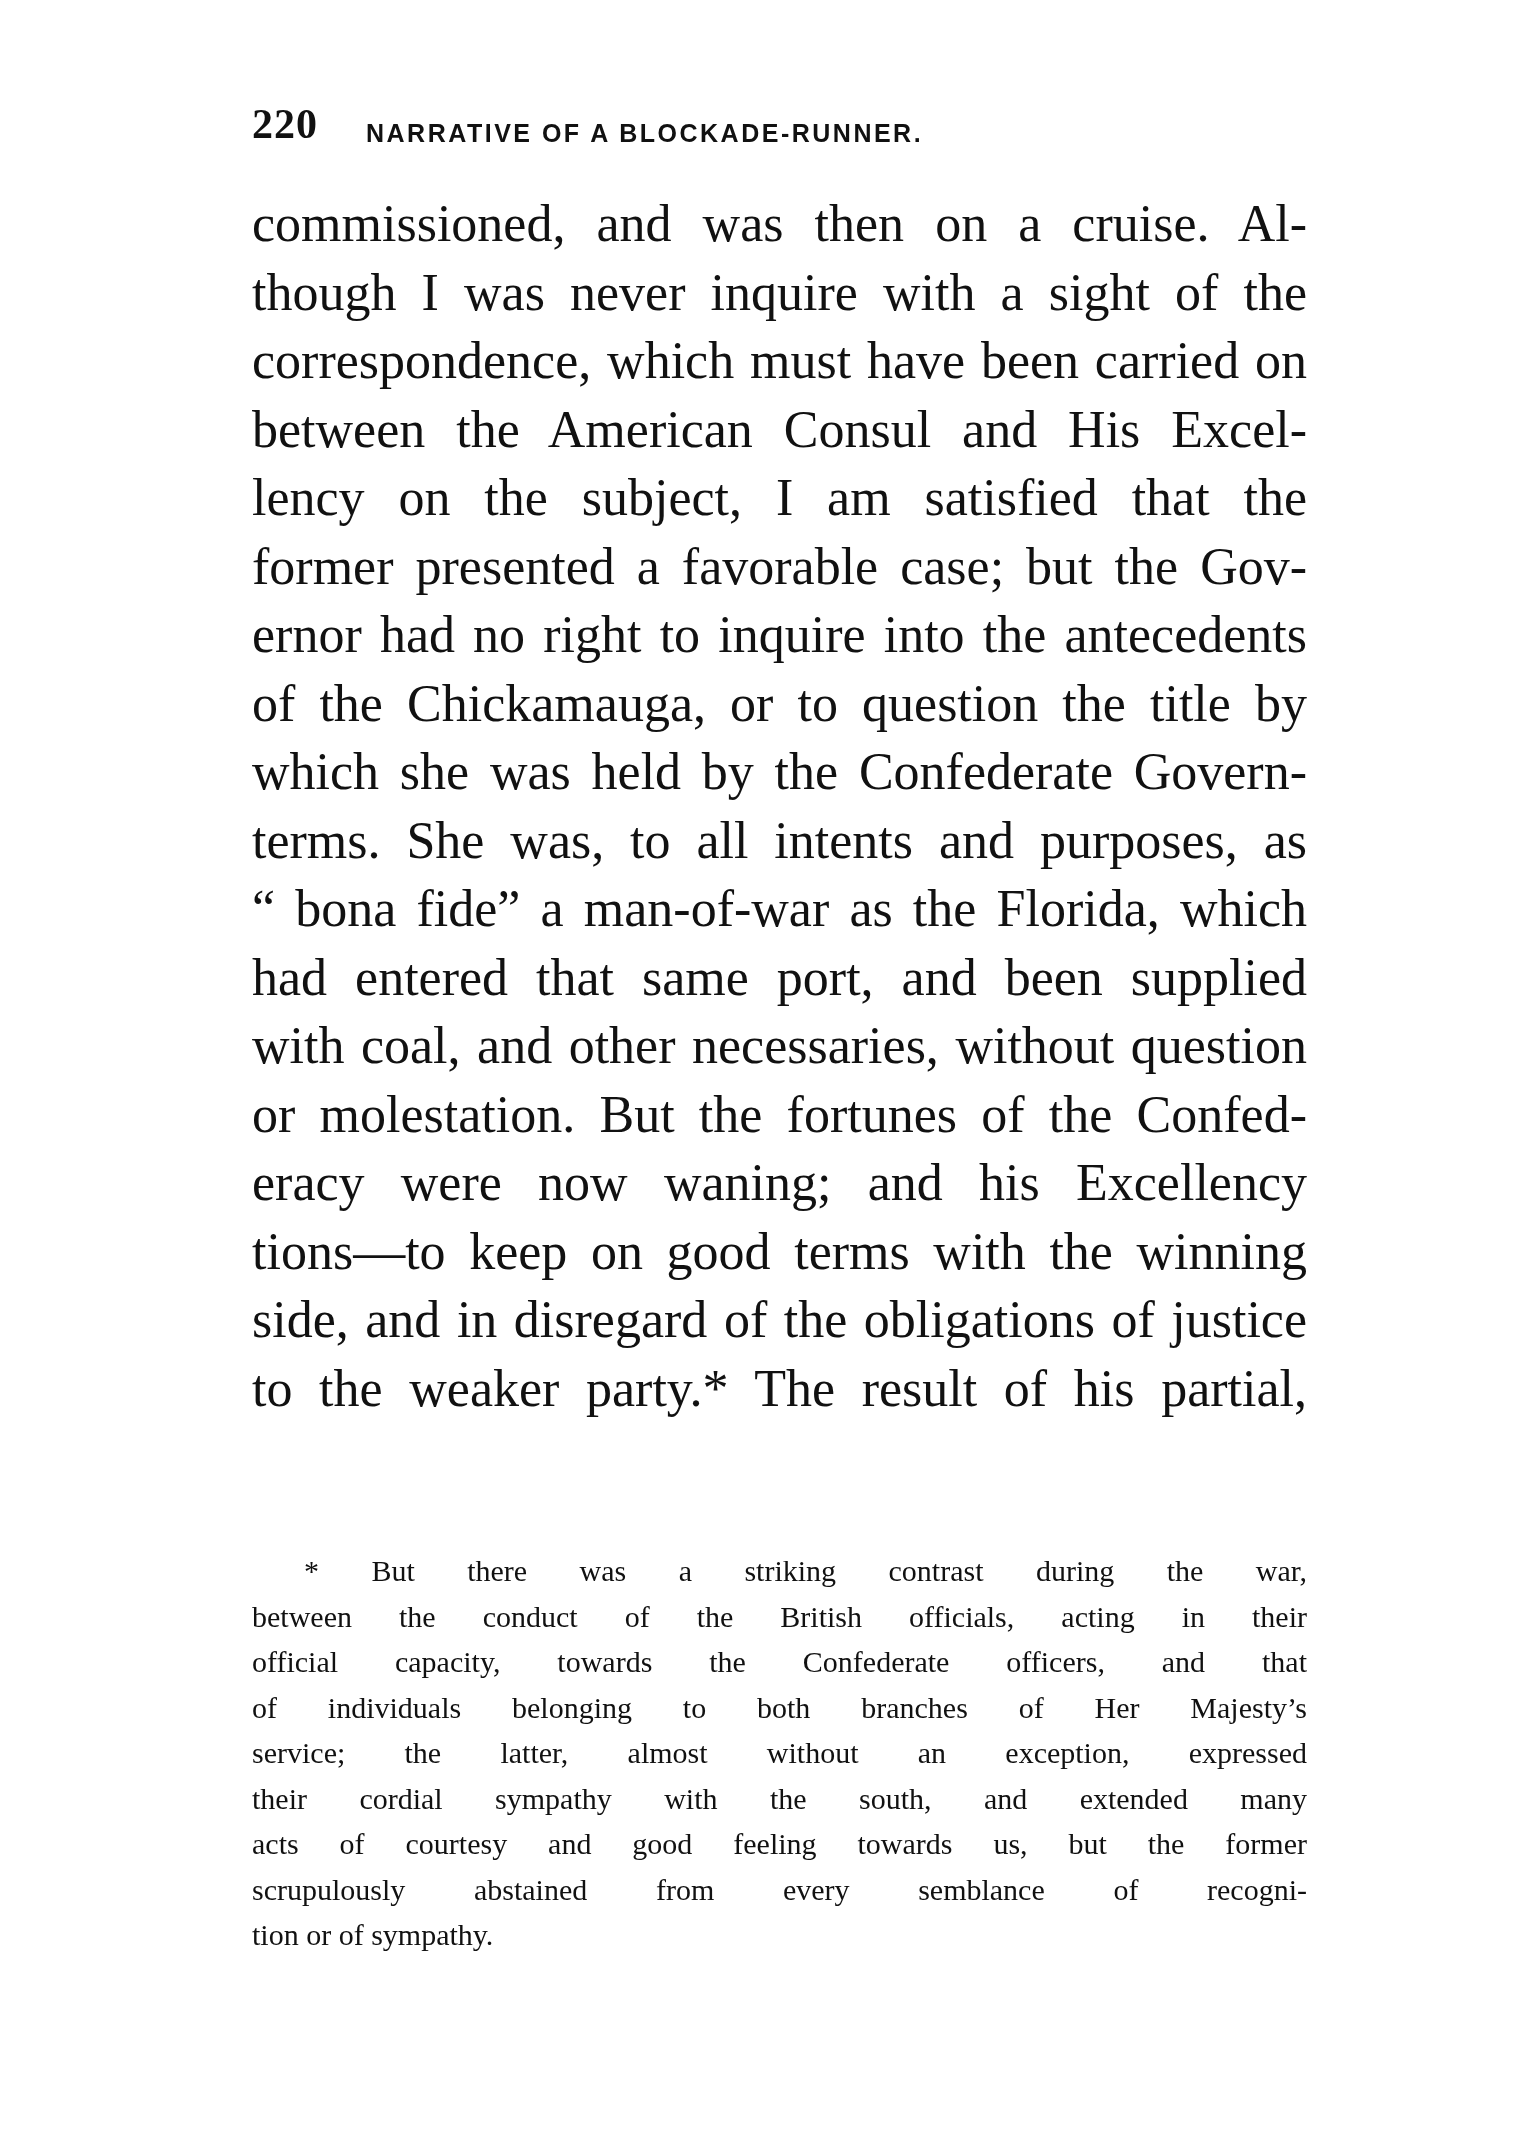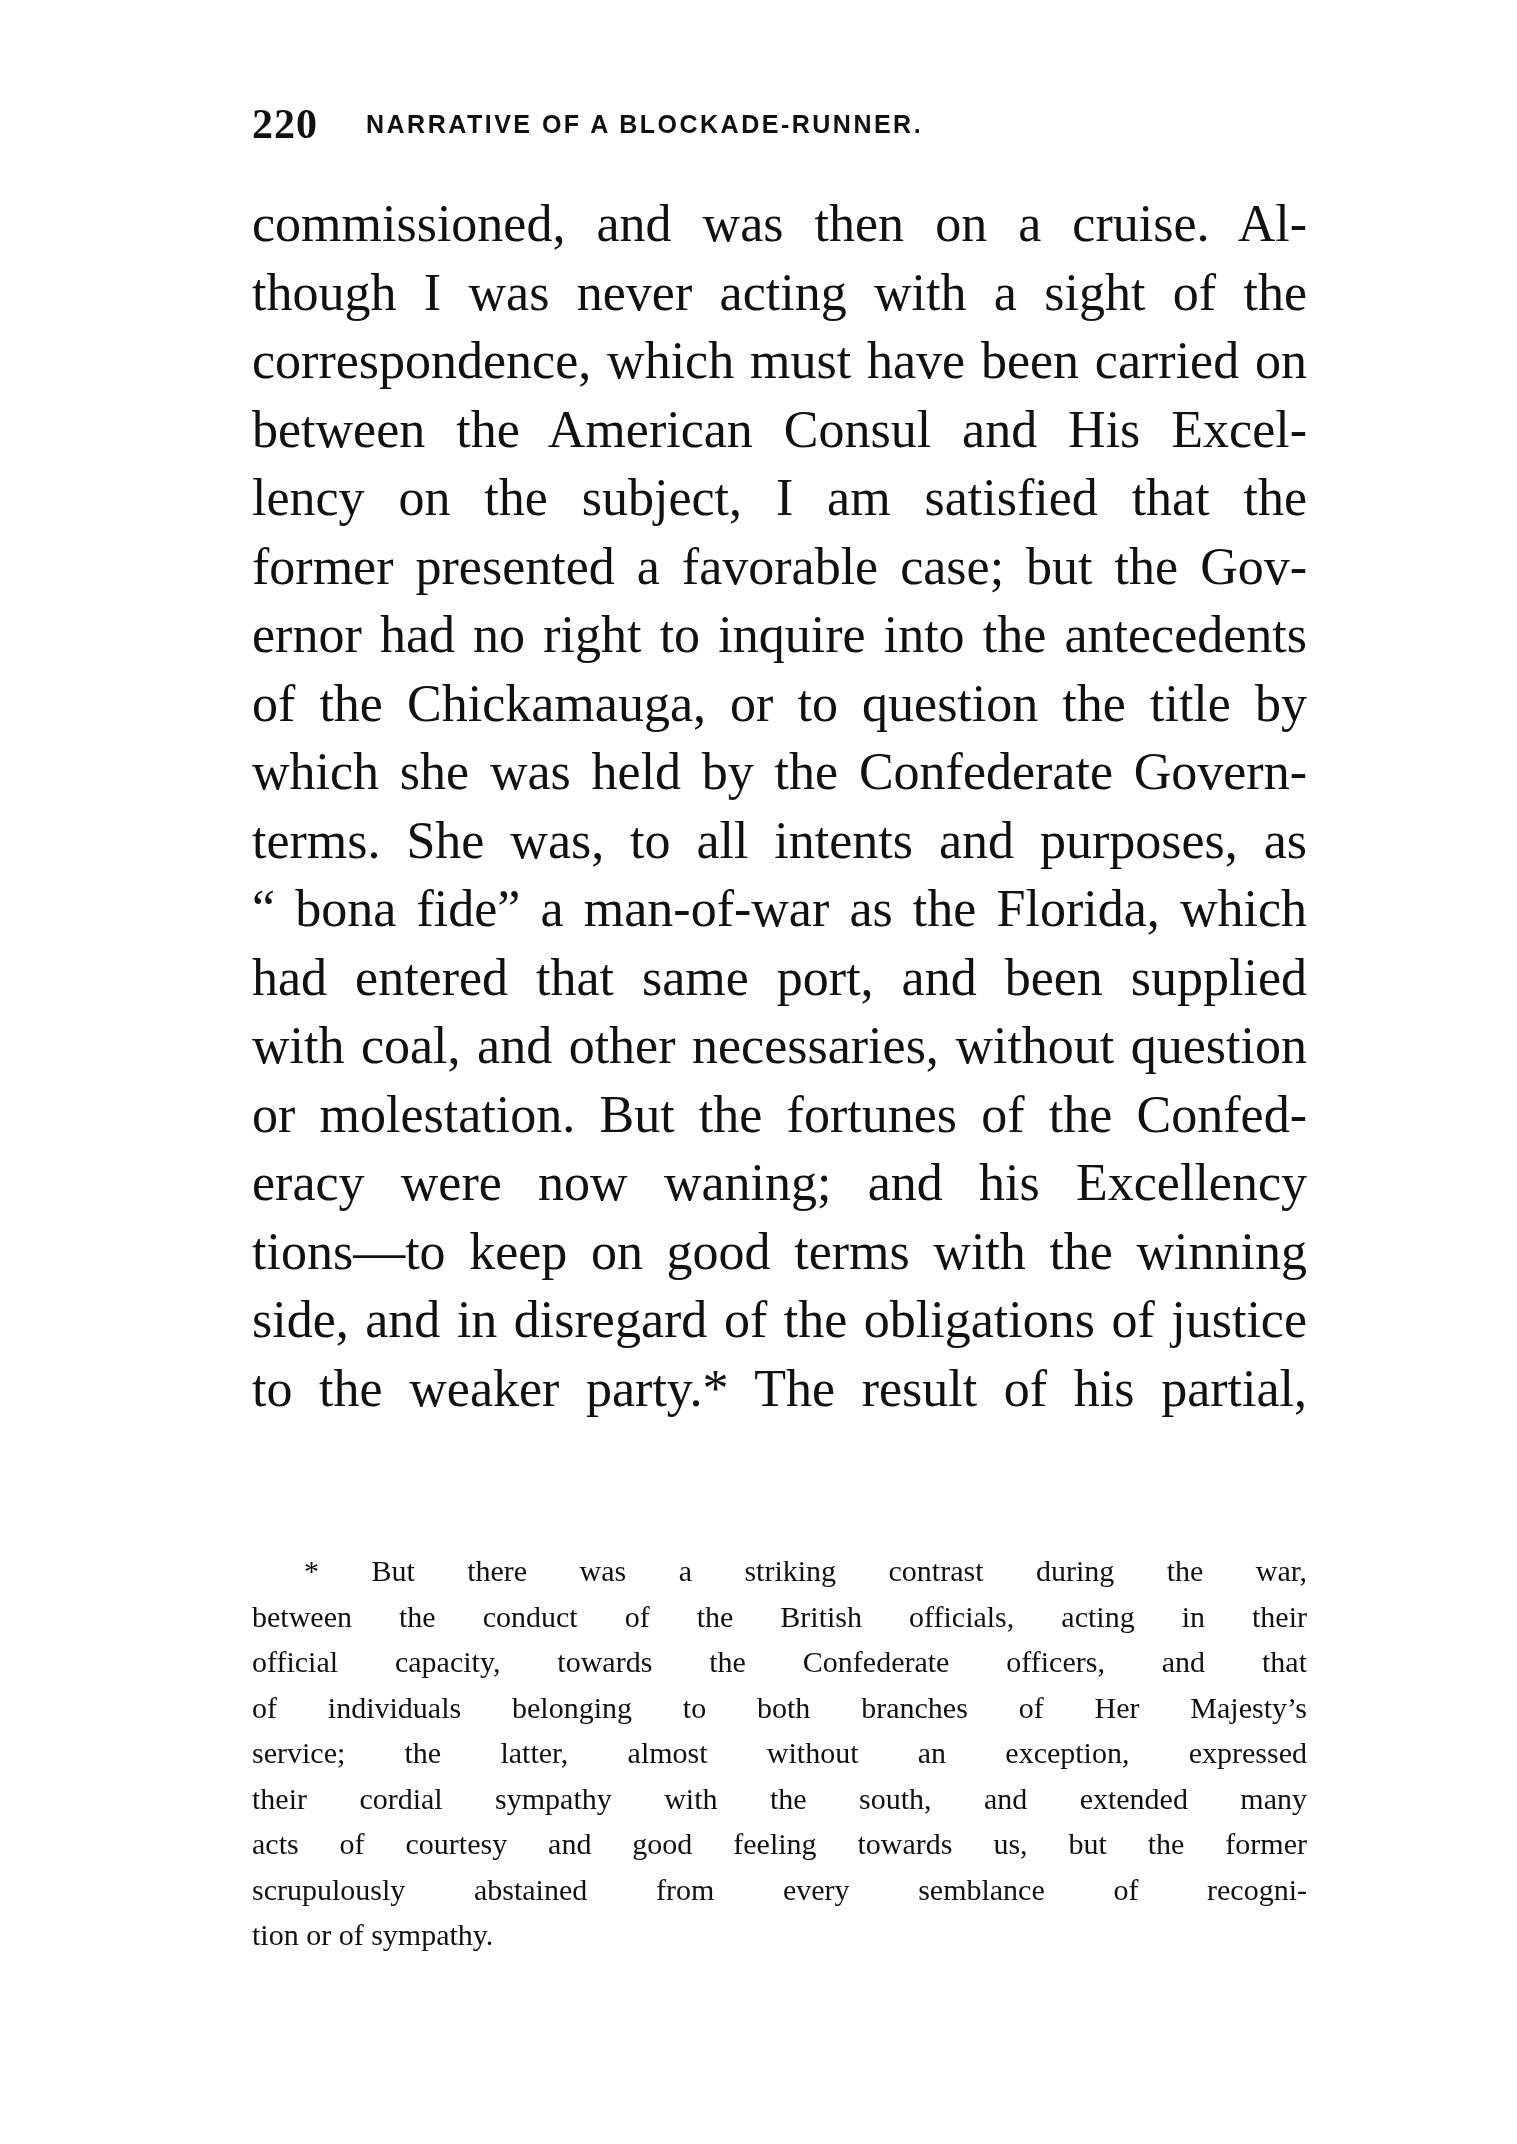--- a/index.html
+++ b/index.html
@@ -2,21 +2,21 @@
 <html><head>
 <meta charset="utf-8">
 <style>
   html, body { margin: 0; padding: 0; background: #ffffff; }
   body {
     width: 1517px; height: 2144px; position: relative; overflow: hidden;
     font-family: "Liberation Serif", "DejaVu Serif", serif; color: #111;
   }
   .header {
     position: absolute; left: 252px; top: 100px; width: 1060px;
-    display: flex; align-items: center;
+    display: flex; align-items: flex-end;
   }
   .page-num { font-size: 42px; font-weight: bold; letter-spacing: 1px; }
   .running-head {
     margin-left: 48px; font-size: 25px; font-weight: bold; letter-spacing: 2.5px;
     font-family: Liberation Sans, sans-serif;
   }
   .body-text {
     position: absolute; left: 252px; top: 190px; width: 1055px;
     font-size: 52px; line-height: 68.5px;
   }
@@ -32,21 +32,21 @@
 </head>
 <body>
 
 <div class="header">
   <span class="page-num">220</span>
   <span class="running-head">NARRATIVE OF A BLOCKADE-RUNNER.</span>
 </div>
 
 <div class="body-text">
   <span class="line">commissioned, and was then on a cruise. Al-</span>
-  <span class="line">though I was never acting with a sight of the</span>
+  <span class="line">though I was never inquire with a sight of the</span>
   <span class="line">correspondence, which must have been carried on</span>
   <span class="line">between the American Consul and His Excel-</span>
   <span class="line">lency on the subject, I am satisfied that the</span>
   <span class="line">former presented a favorable case; but the Gov-</span>
   <span class="line">ernor had no right to inquire into the antecedents</span>
   <span class="line">of the Chickamauga, or to question the title by</span>
   <span class="line">which she was held by the Confederate Govern-</span>
   <span class="line">terms. She was, to all intents and purposes, as</span>
   <span class="line">“ bona fide” a man-of-war as the Florida, which</span>
   <span class="line">had entered that same port, and been supplied</span>

